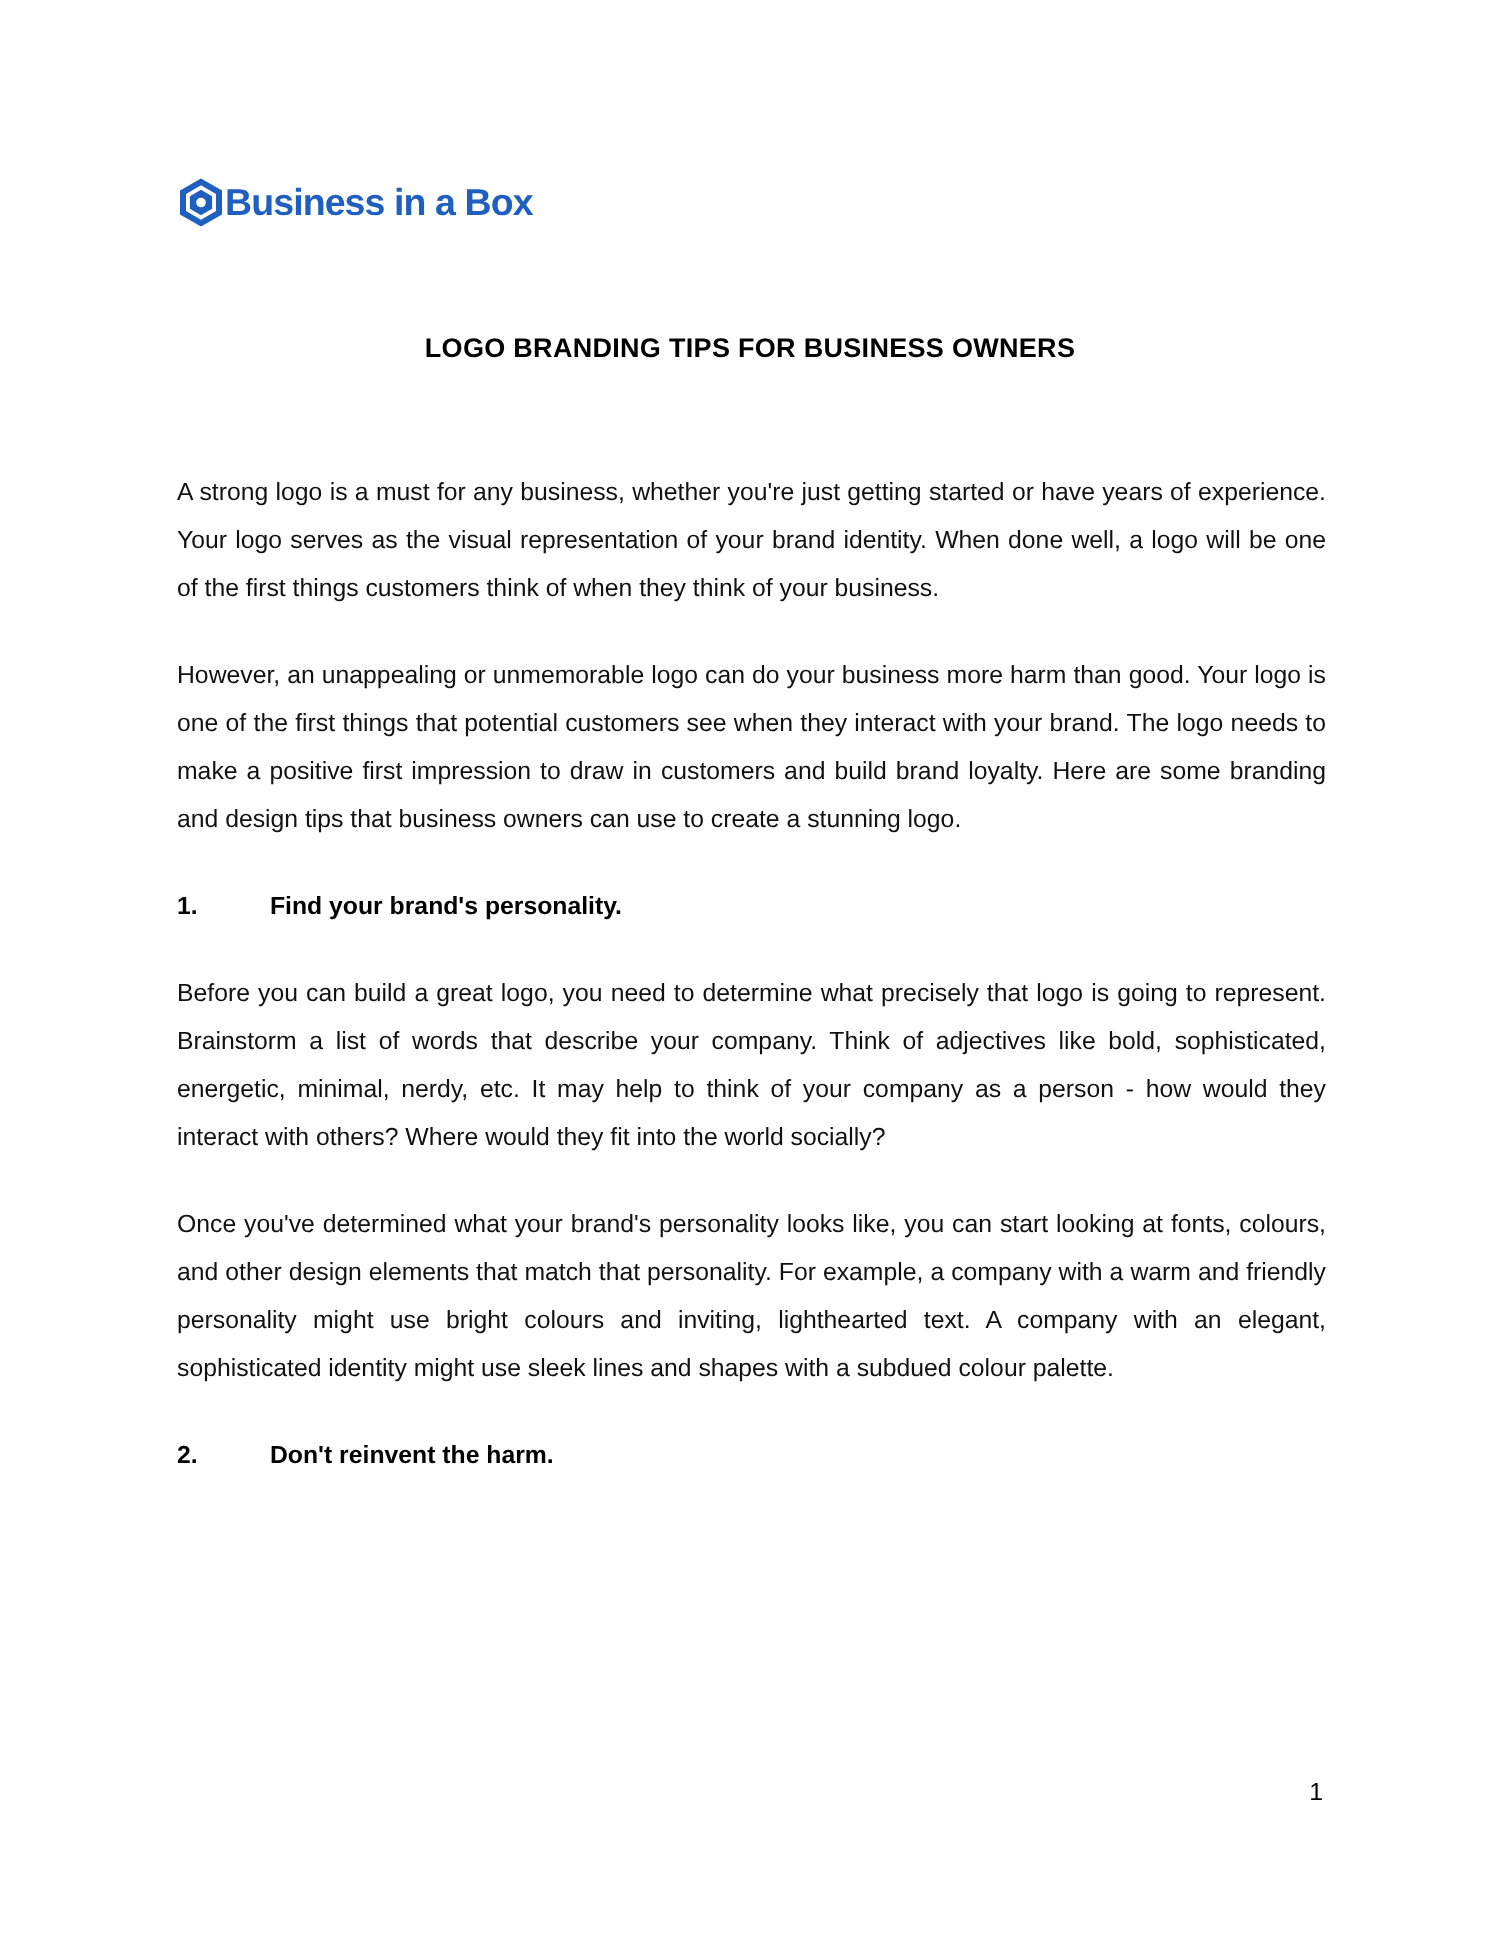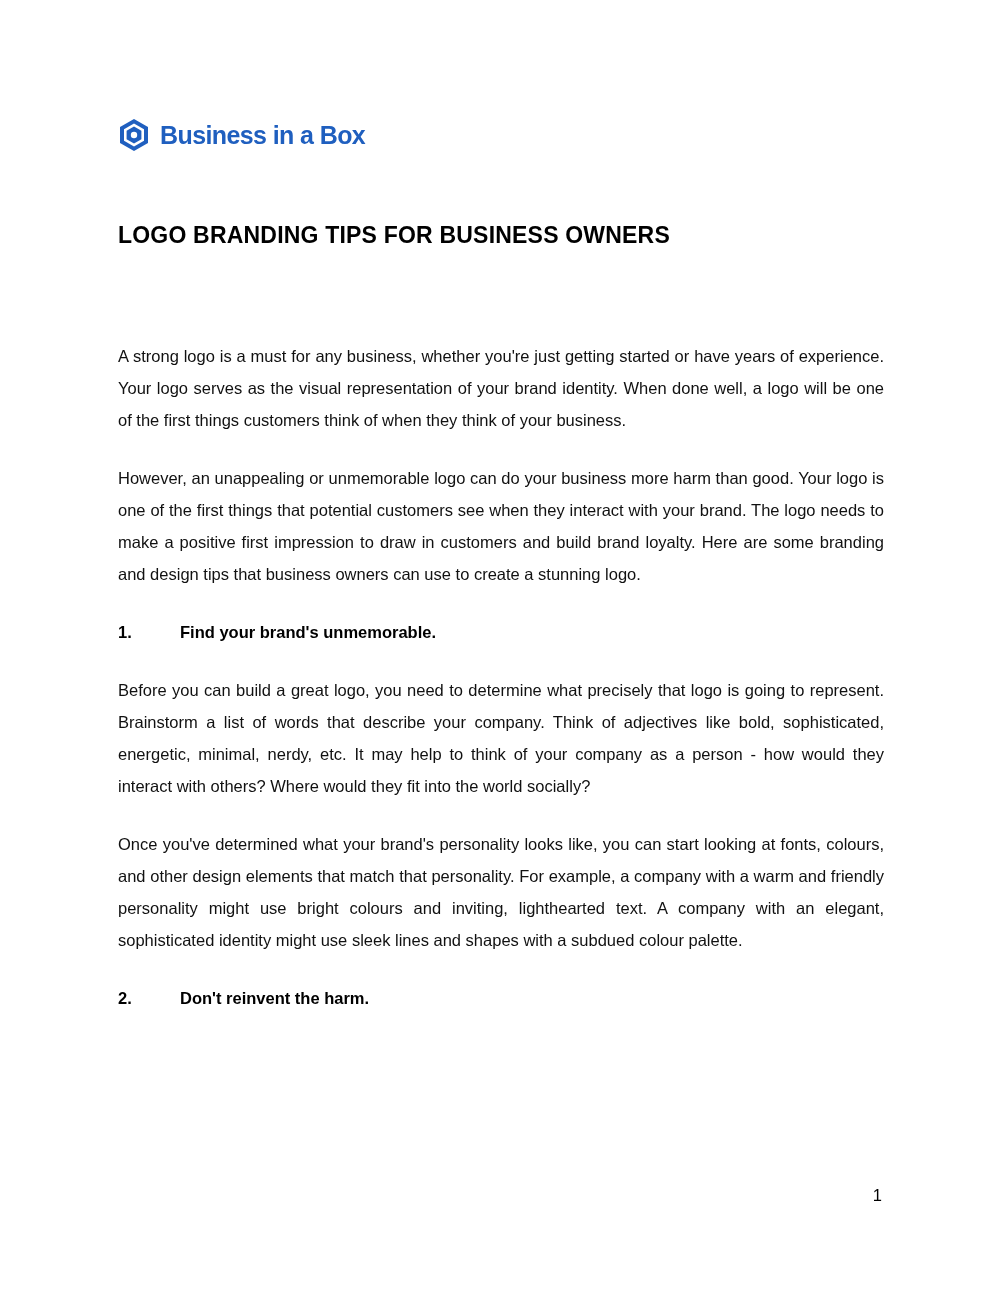--- a/index.html
+++ b/index.html
@@ -21,52 +21,51 @@
     height: 1290px;
     background: #ffffff;
     box-sizing: border-box;
   }
   .logo-block {
     position: absolute;
     left: 118px;
     top: 118px;
     display: flex;
     align-items: center;
-    gap: 10px;
   }
   .logo-mark {
     width: 32px;
     height: 34px;
     display: block;
   }
   .logo-text {
     font-family: "Liberation Sans", sans-serif;
     font-weight: bold;
     font-size: 25px;
     letter-spacing: -0.6px;
     color: #1f5fbf;
     line-height: 1;
     white-space: nowrap;
   }
   .doc-title {
     position: absolute;
     left: 118px;
     top: 222px;
     width: 764px;
-    font-size: 23px;
+    text-align: center;
+    font-size: 18px;
     font-weight: bold;
     letter-spacing: 0.2px;
     color: #000;
   }
   .content {
     position: absolute;
     left: 118px;
     top: 312px;
     width: 766px;
-    margin-top: 28px;
   }
   p.body-text {
     margin: 0 0 26px 0;
     font-size: 16.5px;
     line-height: 32px;
     text-align: justify;
     color: #111111;
   }
   .heading-item {
     margin: 0 0 26px 0;
@@ -111,21 +110,21 @@
 
   <div class="doc-title">LOGO BRANDING TIPS FOR BUSINESS OWNERS</div>
 
   <div class="content">
 
     <p class="body-text">A strong logo is a must for any business, whether you're just getting started or have years of experience. Your logo serves as the visual representation of your brand identity. When done well, a logo will be one of the first things customers think of when they think of your business.</p>
     <p class="body-text">However, an unappealing or unmemorable logo can do your business more harm than good. Your logo is one of the first things that potential customers see when they interact with your brand. The logo needs to make a positive first impression to draw in customers and build brand loyalty. Here are some branding and design tips that business owners can use to create a stunning logo.</p>
 
     <div class="heading-item">
       <span class="heading-num">1.</span>
-      <span class="heading-label">Find your brand's unmemorable.</span>
+      <span class="heading-label">Find your brand's personality.</span>
     </div>
 
     <p class="body-text">Before you can build a great logo, you need to determine what precisely that logo is going to represent. Brainstorm a list of words that describe your company. Think of adjectives like bold, sophisticated, energetic, minimal, nerdy, etc. It may help to think of your company as a person - how would they interact with others? Where would they fit into the world socially?</p>
     <p class="body-text">Once you've determined what your brand's personality looks like, you can start looking at fonts, colours, and other design elements that match that personality. For example, a company with a warm and friendly personality might use bright colours and inviting, lighthearted text. A company with an elegant, sophisticated identity might use sleek lines and shapes with a subdued colour palette.</p>
 
     <div class="heading-item">
       <span class="heading-num">2.</span>
       <span class="heading-label">Don't reinvent the harm.</span>
     </div>
 

